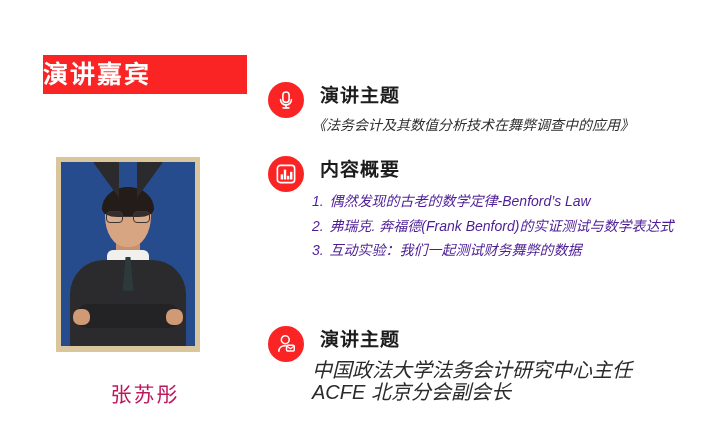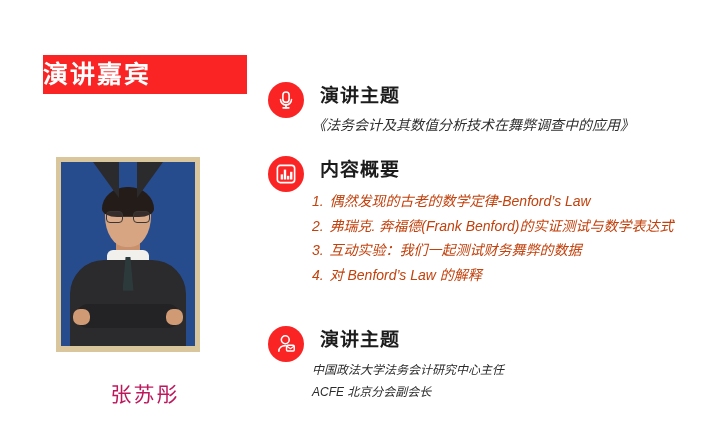--- a/index.html
+++ b/index.html
@@ -268,28 +268,28 @@
     white-space: nowrap;
   }
 
   .outline-list {
     margin: 0;
     padding: 0;
     list-style: none;
   }
   .outline-list li {
     font-size: 14px;
-    color: #c2410c;
+    color: #4c1d95;
     line-height: 24.5px;
     white-space: nowrap;
   }
   .outline-list li .num { margin-right: 2px; }
 
   .bio-line {
-    font-size: 12px;
+    font-size: 20px;
     color: #2b2b2b;
     line-height: 22px;
     white-space: nowrap;
   }
 </style>
 </head>
 <body>
 
 <div class="slide">
 
@@ -358,24 +358,20 @@
             <span>偶然发现的古老的数学定律-Benford’s Law</span>
           </li>
           <li>
             <span class="num">2.</span>
             <span>弗瑞克. 奔福德(Frank Benford)的实证测试与数学表达式</span>
           </li>
           <li>
             <span class="num">3.</span>
             <span>互动实验：我们一起测试财务舞弊的数据</span>
           </li>
-          <li>
-            <span class="num">4.</span>
-            <span>对 Benford’s Law 的解释</span>
-          </li>
         </ul>
       </div>
     </div>
 
     <div class="section bio">
       <span class="sec-icon">
         <svg width="22" height="22" viewBox="0 0 24 24" aria-hidden="true">
           <circle cx="11.2" cy="7.4" r="4.3" fill="none" stroke="#ffffff" stroke-width="1.7"></circle>
           <path d="M4.2 19.8c0-3.6 3.1-6.0 7.0-6.0" fill="none" stroke="#ffffff" stroke-width="1.7" stroke-linecap="round"></path>
           <rect x="12.6" y="13.4" width="8.4" height="6.2" rx="1.1" fill="none" stroke="#ffffff" stroke-width="1.6"></rect>

